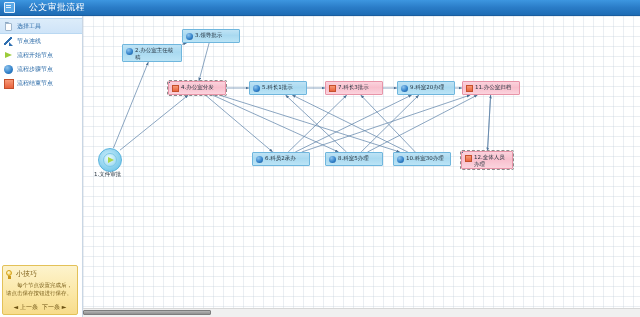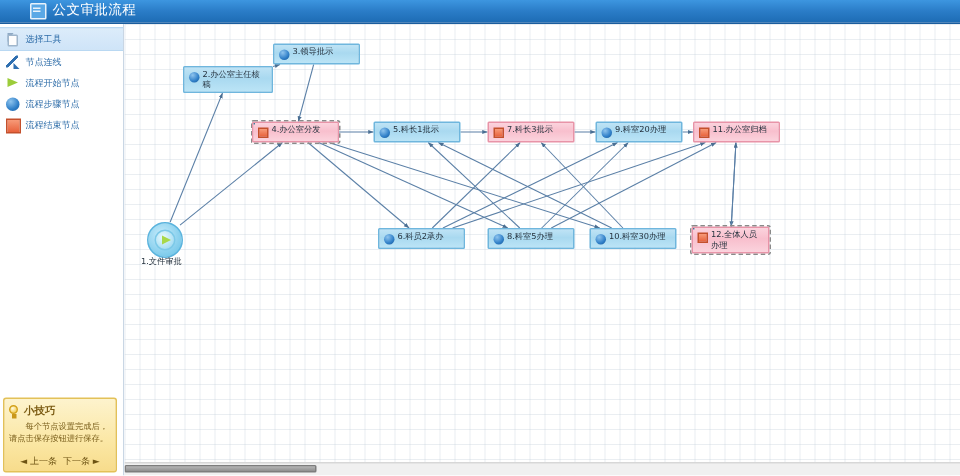--- a/index.html
+++ b/index.html
@@ -19,23 +19,24 @@
     flex-direction: column;
     background: #f4f7fb;
   }
 
   
   .titlebar {
     height: 15px;
     background: linear-gradient(to bottom, #3d96e0 0%, #2a7cc7 50%, #1d6cb4 100%);
     display: flex;
     align-items: center;
-    padding: 0 20px;
+    padding: 0 4px;
     flex: 0 0 auto;
     border-bottom: 1px solid #1a5d9e;
+    gap: 10px;
   }
   .titlebar .tb-icon {
     width: 9px; height: 9px;
     border: 1px solid #e8f2fb;
     border-radius: 1px;
     margin-right: 4px;
     position: relative;
     background: #5aa8e6;
     flex: 0 0 auto;
   }
@@ -186,21 +187,21 @@
     box-sizing: border-box;
   }
   .bulb-icon::after {
     content: "";
     position: absolute; left: 2px; top: 6px;
     width: 3px; height: 3px;
     background: #c9971a;
   }
   .tips-title {
     font-size: 7px;
-    font-weight: bold;
+    font-weight: normal;
     color: #7a5a12;
     white-space: nowrap;
   }
   .tips-body {
     font-size: 5.5px;
     line-height: 8px;
     color: #7a5f1c;
     text-indent: 11px;
   }
   .tips-nav {

